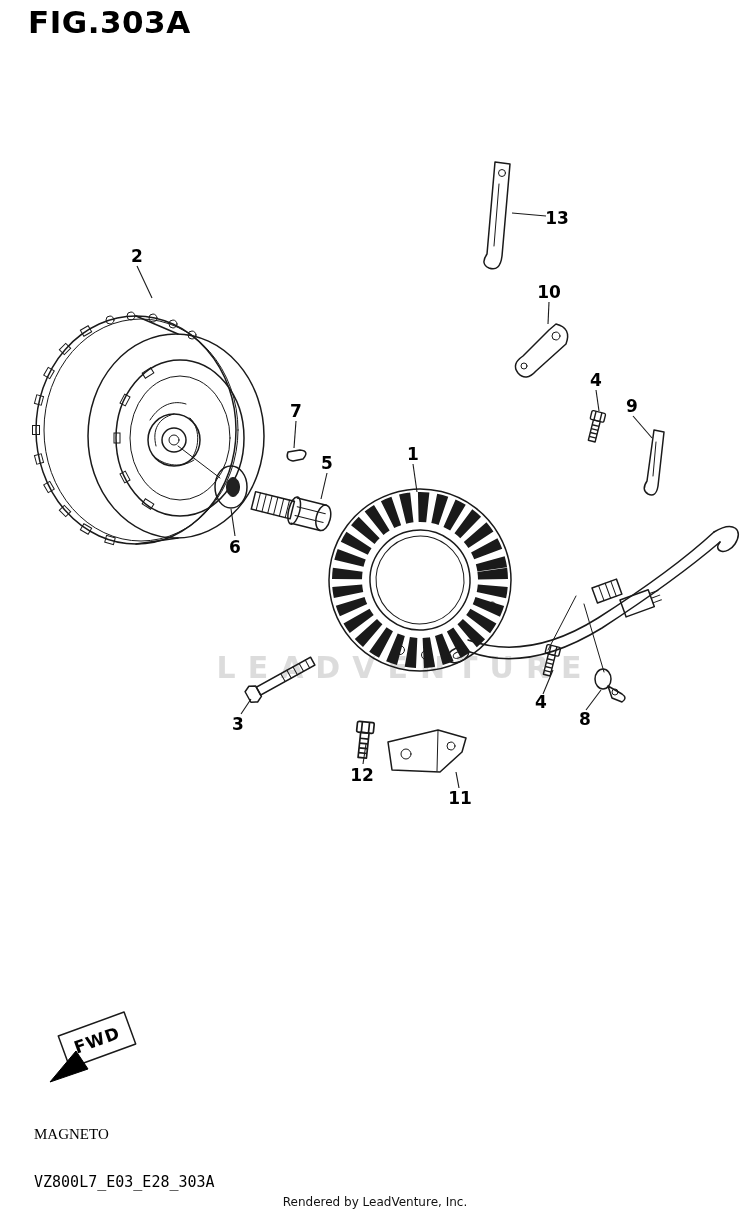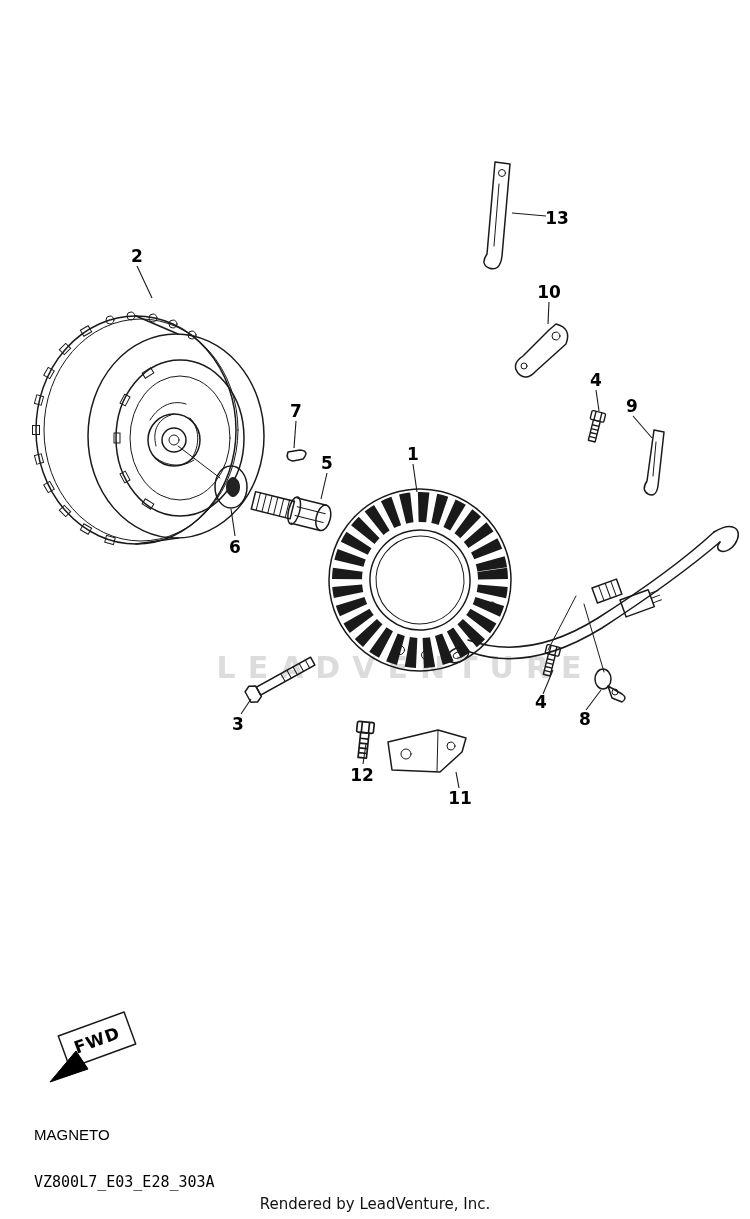--- a/index.html
+++ b/index.html
@@ -11,25 +11,25 @@
     position:absolute;left:28px;top:4px;font-size:31px;font-weight:800;
     letter-spacing:.5px;font-family:"DejaVu Sans",sans-serif;
   }
   .diagram{position:absolute;left:0;top:0;}
   .footer-code{
     position:absolute;left:34px;top:1140px;font-size:15px;
     font-family:"DejaVu Sans Mono",monospace;white-space:pre;margin-top:33px;
   }
   .footer-name{
     position:absolute;left:34px;top:1126px;font-size:15px;
-    font-family:Liberation Sans, sans-serif;
+    font-family:Liberation Serif, serif;
   }
   .footer-rendered{
     position:absolute;left:0;right:0;top:1195px;text-align:center;
-    font-size:15px;font-family:"DejaVu Sans",sans-serif;color:#111;
+    font-size:12px;font-family:"DejaVu Sans",sans-serif;color:#111;
   }
   
   .ln{stroke:#1a1a1a;stroke-width:1.5;fill:none;stroke-linecap:round;stroke-linejoin:round;}
   .ln-thin{stroke:#1a1a1a;stroke-width:1;fill:none;stroke-linecap:round;}
   .leader{stroke:#1a1a1a;stroke-width:1.1;fill:none;}
   .callout{
     font-family:"DejaVu Sans",sans-serif;font-size:17px;font-weight:600;
     fill:#000;text-anchor:middle;
   }
   .watermark{
@@ -39,20 +39,21 @@
   .fwd-text{
     font-family:"DejaVu Sans",sans-serif;font-size:17px;font-weight:700;
     fill:#000;text-anchor:middle;letter-spacing:1px;
   }
 </style>
 </head>
 <body>
 
 <div class="page">
 
+  <div class="fig-title">FIG.303A</div>
 
   <svg class="diagram" width="750" height="1219" viewBox="0 0 750 1219">
 
     <defs>
       <g id="bolt-sm" fill="none" stroke="#1a1a1a" stroke-width="1.4" stroke-linejoin="round">
         <rect x="-7" y="0" width="14" height="9" rx="1.5"></rect>
         <line x1="-3" y1="0" x2="-3" y2="9"></line>
         <line x1="3" y1="0" x2="3" y2="9"></line>
         <rect x="-3.5" y="9" width="7" height="21"></rect>
         <line x1="-3.5" y1="14" x2="3.5" y2="14"></line>

